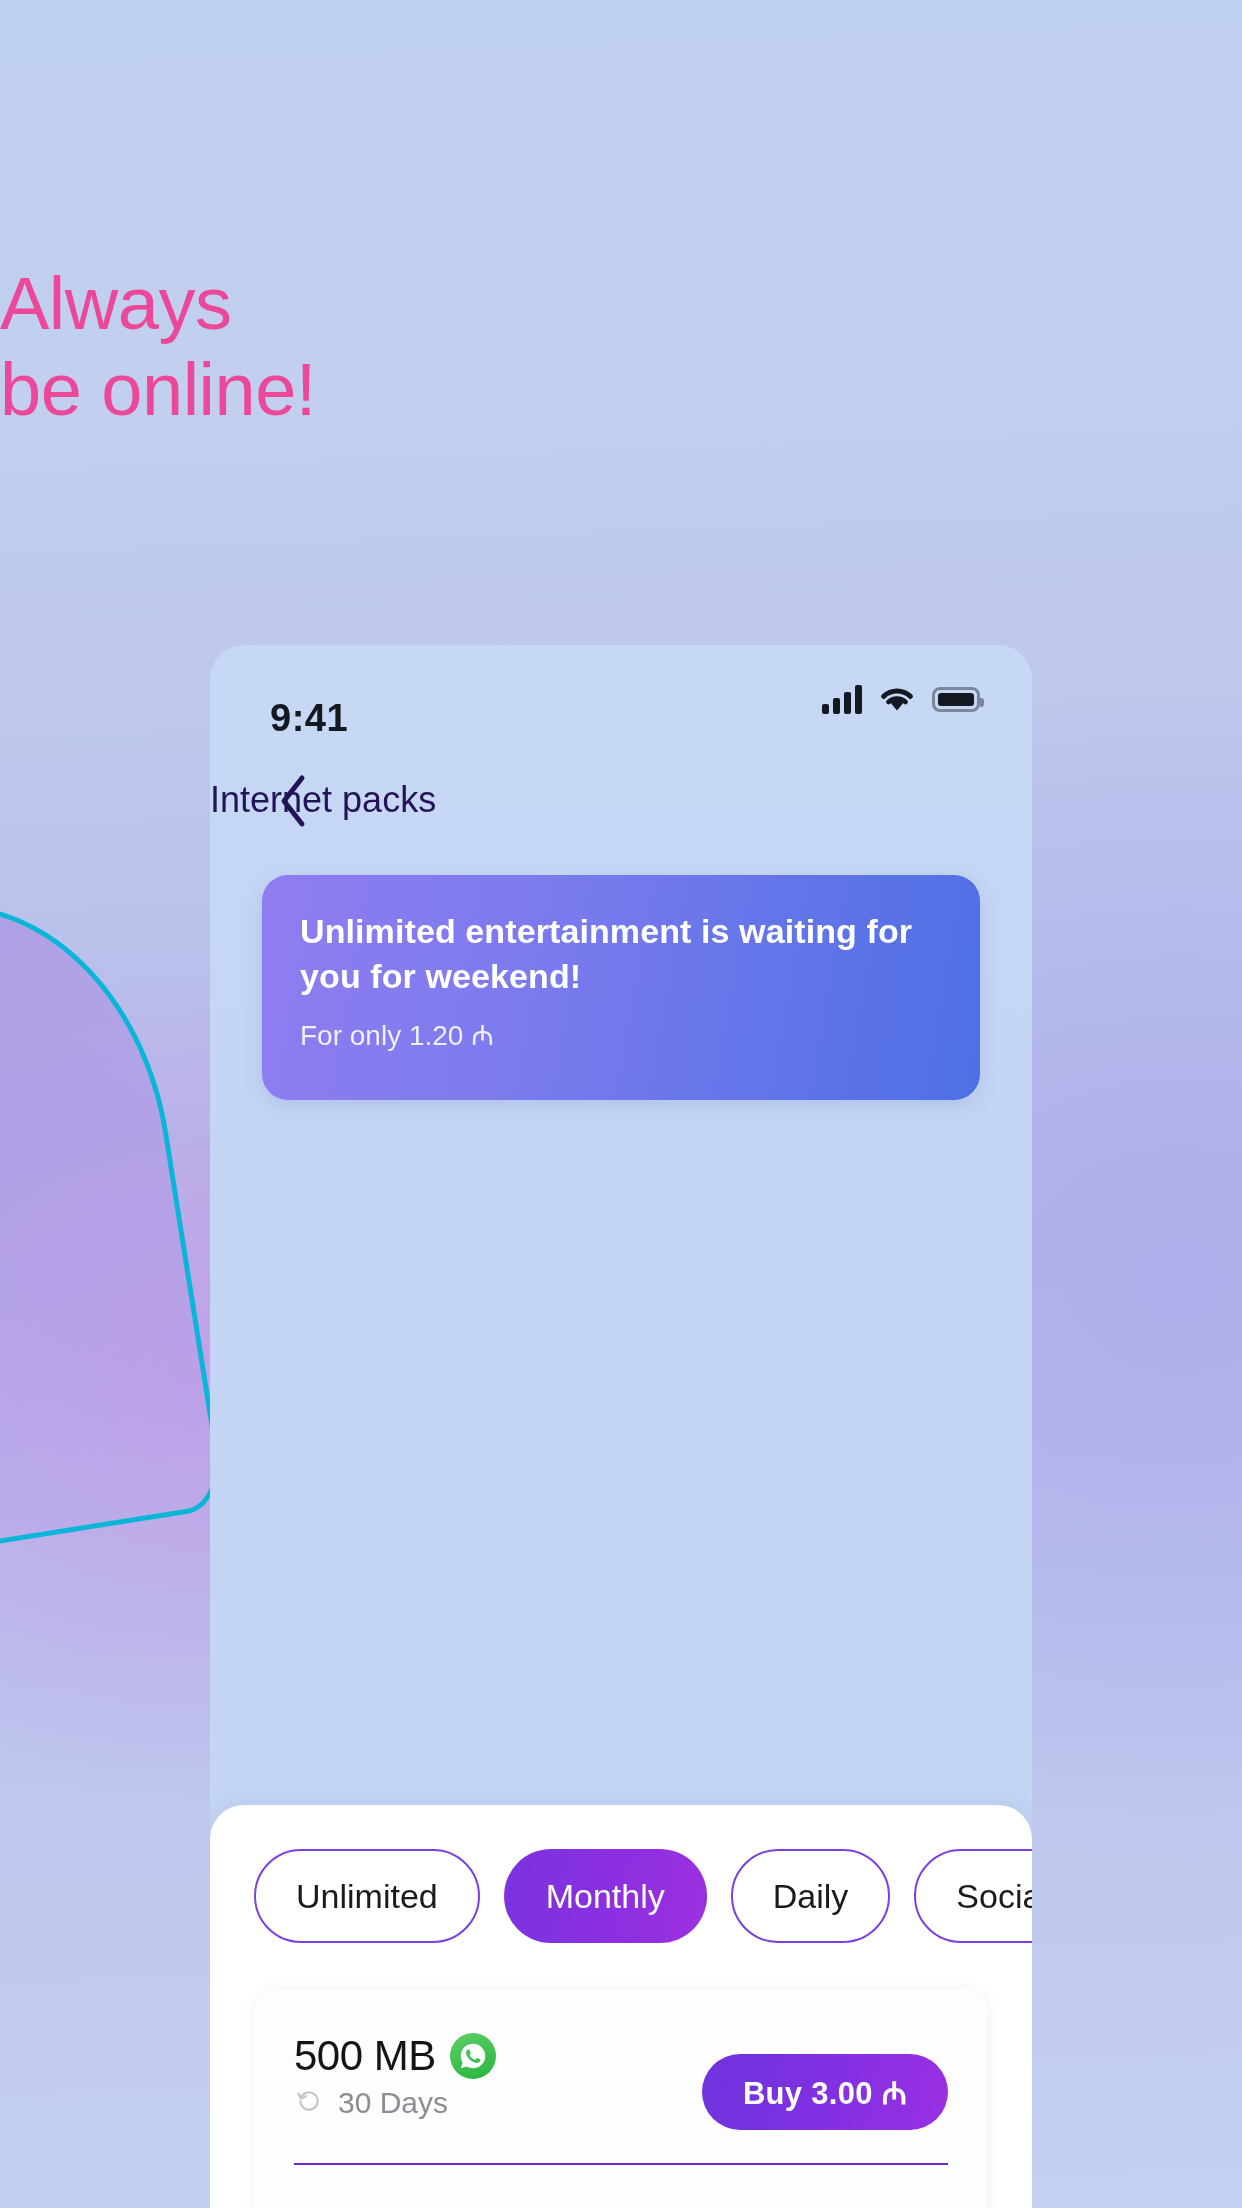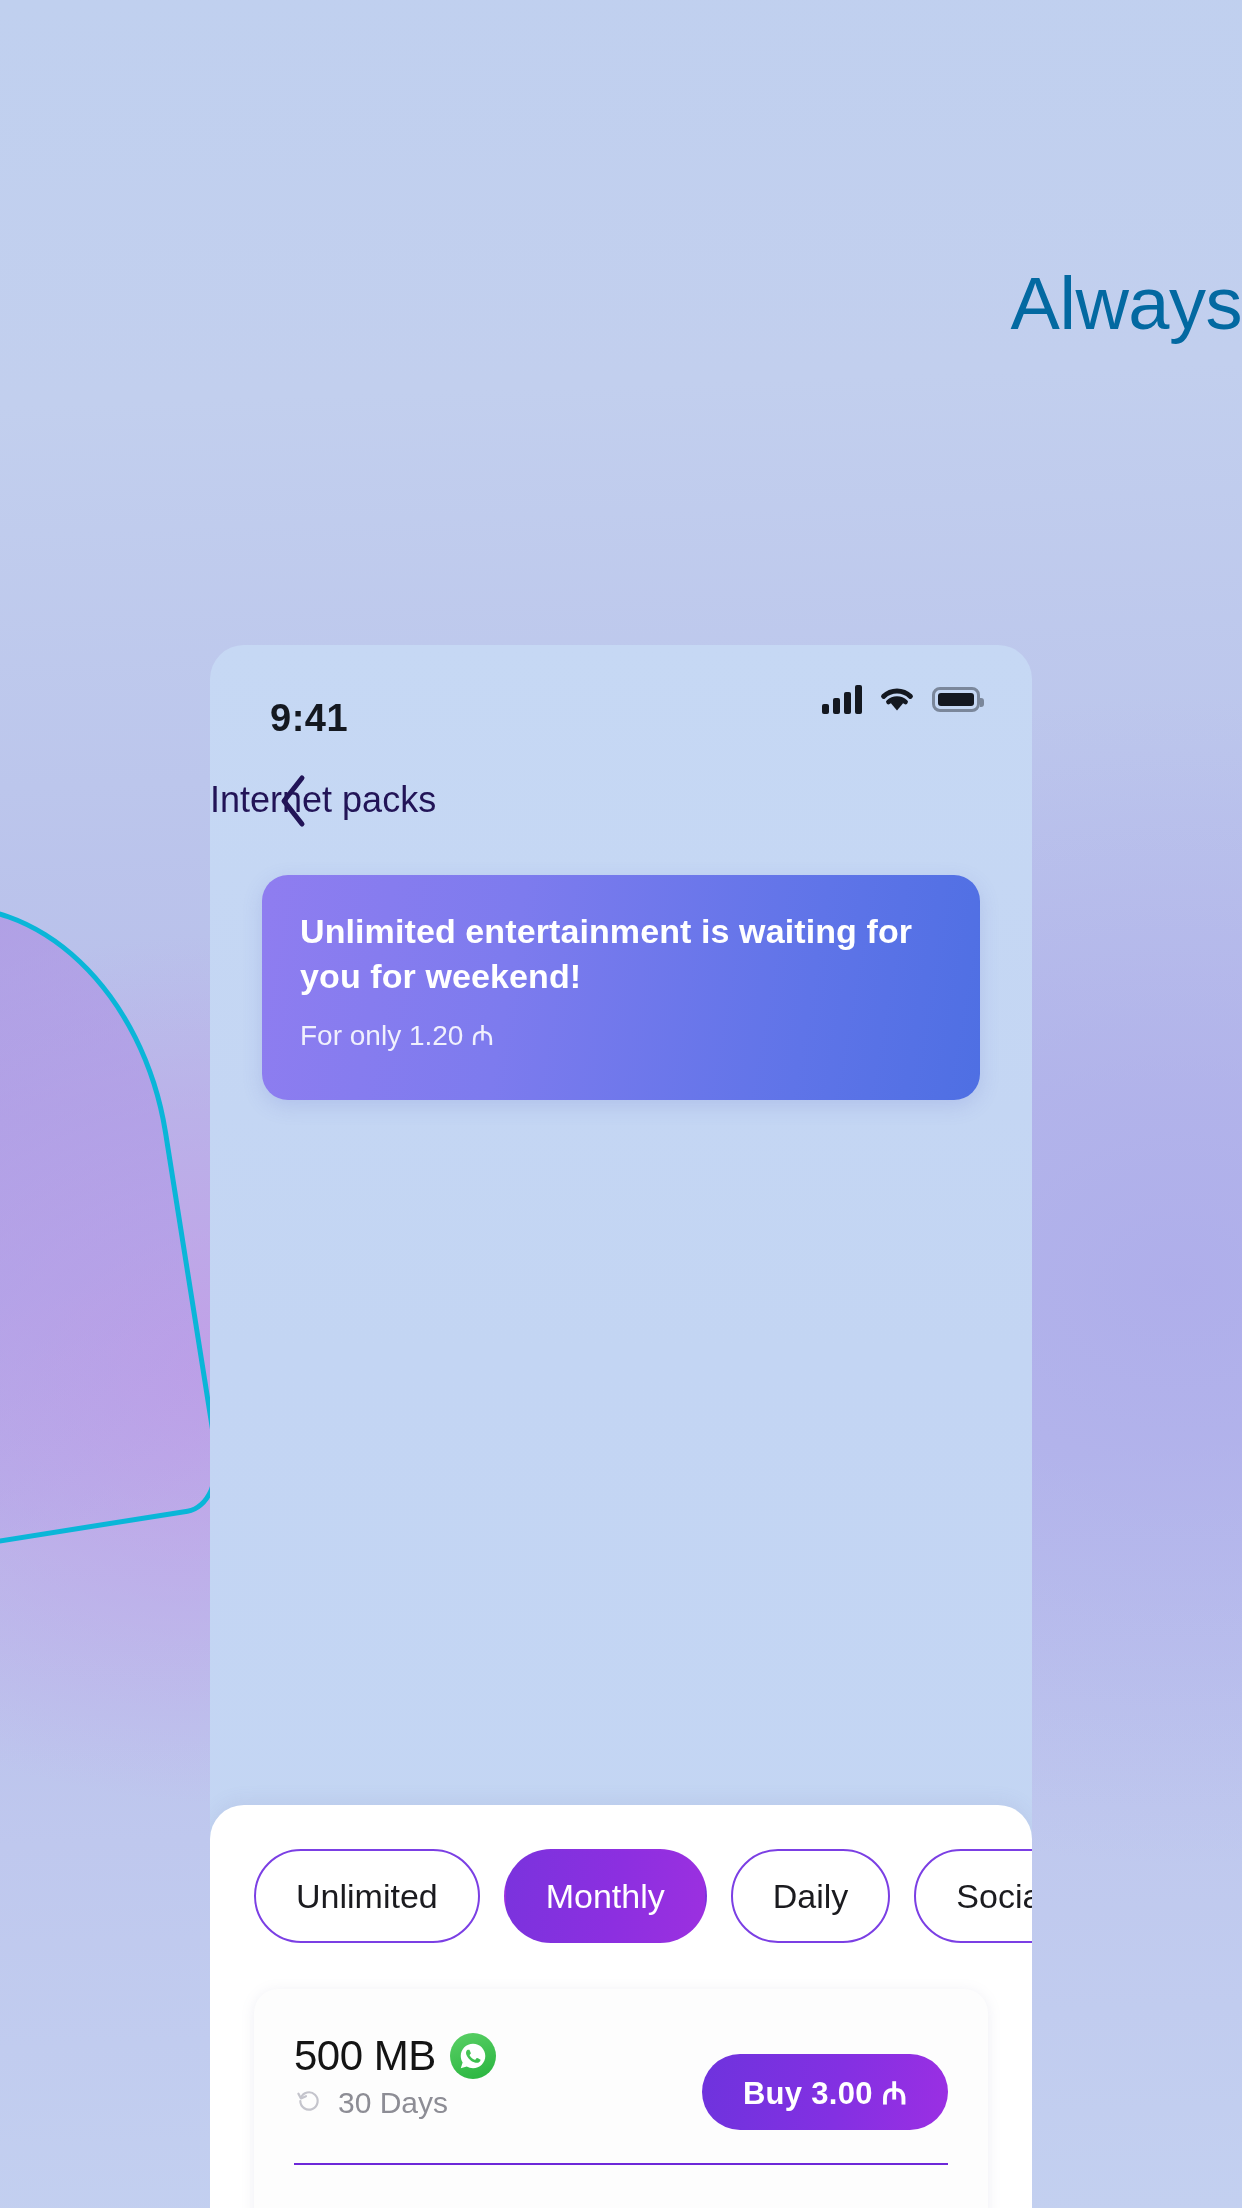--- a/index.html
+++ b/index.html
@@ -20,22 +20,22 @@
     border:5px solid #0ab6d8;
     border-radius:130px 200px 40px 80px / 120px 260px 60px 90px;
     background:linear-gradient(165deg, rgba(170,133,224,0.62) 0%, rgba(171,150,230,0.45) 60%, rgba(180,175,235,0.12) 100%);
     transform:rotate(-9deg);
     pointer-events:none;
   }
 
   
   .hero {
     position:absolute; left:0; top:265px; width:1242px;
-    text-align:right;
-    color:#0369a1;
+    text-align:left;
+    color:#ec4899;
     font-size:74px;
     line-height:1.05;
     font-weight:400;
     letter-spacing:-0.5px;
   }
   .hero .l2 { display:block; margin-top:8px; }
 
   
   .phone {
     position:absolute; left:210px; top:645px;
@@ -180,20 +180,21 @@
     margin-top:31px;
   }
 </style>
 </head>
 <body>
 
 <div class="deco-shape"></div>
 
 <div class="hero">
   <span>Always</span>
+  <span class="l2">be online!</span>
 </div>
 
 <div class="phone">
 
   <div class="statusbar">
     <div class="status-time">9:41</div>
     <div class="status-icons">
       <span class="ic-signal">
           <i></i>
           <i></i>

